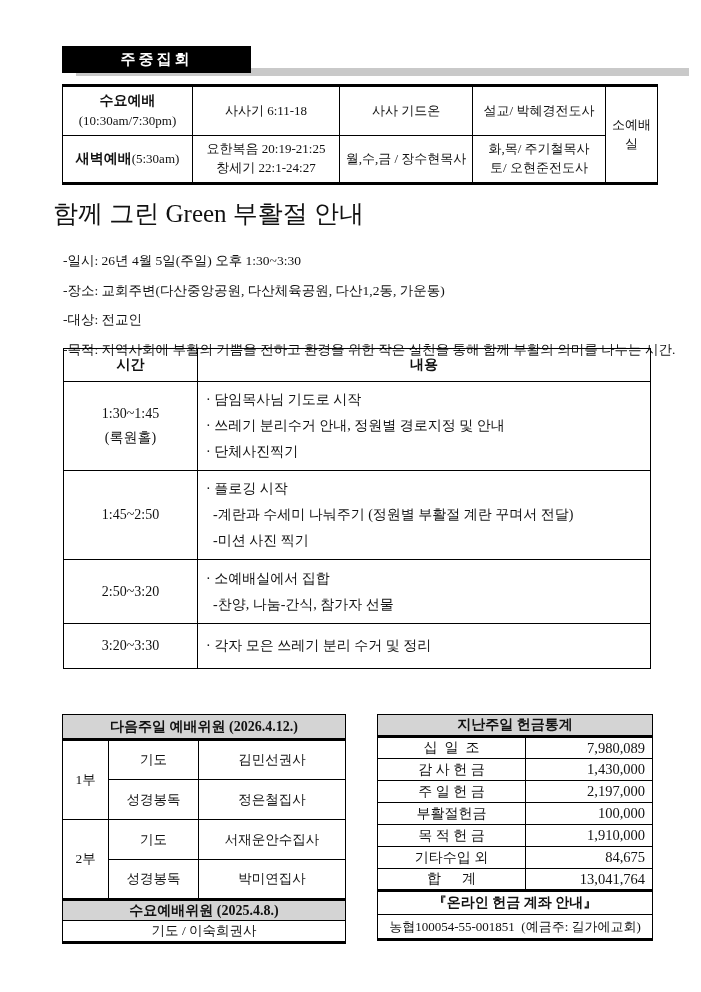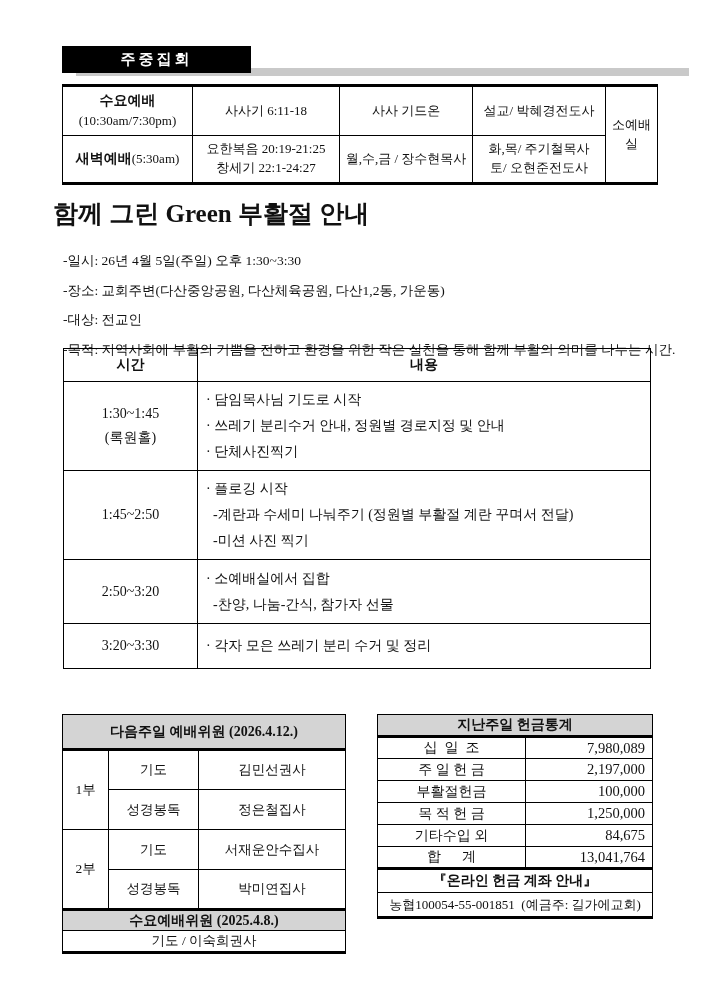--- a/index.html
+++ b/index.html
@@ -19,21 +19,21 @@
   .t1 { position: absolute; left: 62px; top: 84px; width: 595px;
     border: 1px solid #000; border-top: 3px solid #000; border-bottom: 3px solid #000;
     font-size: 13px; text-align: center; }
   .t1 td { border: 1px solid #000; vertical-align: middle; padding: 1px 2px; line-height: 1.45; }
   .t1 tr:nth-child(1) { height: 50px; }
   .t1 tr:nth-child(2) { height: 48px; }
   .svc-name { font-weight: bold; font-size: 14px; text-align: center; }
 
   
   .notice-title { position: absolute; left: 53px; top: 197px; font-size: 25px;
-    font-weight: bold; white-space: nowrap; }
+    font-weight: normal; white-space: nowrap; }
   .notice-details { position: absolute; left: 63px; top: 246px; font-size: 13.5px;
     line-height: 29.5px; white-space: nowrap; }
 
   
   .t2 { position: absolute; left: 63px; top: 348px; width: 587px; font-size: 14px; }
   .t2 td { border: 1.5px solid #000; vertical-align: middle; }
   .t2 .time-col { text-align: center; line-height: 24px; }
   .t2 .content-col { padding: 5px 8px; line-height: 26px; }
   .t2 .hdr td { height: 33px; text-align: center; font-weight: bold; padding: 0; }
   .t2 .r1 { height: 85px; }
@@ -42,21 +42,21 @@
   .t2 .r4 { height: 45px; }
   .t2 .indent { padding-left: 7px; }
 
   
   .bar { background: #d4d4d4; font-weight: bold; font-size: 14px; text-align: center; }
 
   
   .t3 { position: absolute; left: 62px; top: 714px; width: 283px;
     font-size: 13.5px; text-align: center; border-bottom: 3px solid #000; }
   .t3 td { border: 1px solid #000; vertical-align: middle; }
-  .t3 .bar-top td { height: 35px; border-top: 1px solid #000; border-bottom: 3px solid #000; }
+  .t3 .bar-top td { height: 25px; border-top: 1px solid #000; border-bottom: 3px solid #000; }
   .t3 .member-row { height: 40px; }
   .t3 .bar-mid td { height: 21px; border-top: 3px solid #000; }
   .t3 .last-row td { height: 22px; }
 
   
   .t4 { position: absolute; left: 377px; top: 714px; width: 275px;
     font-size: 14px; border-bottom: 3px solid #000; }
   .t4 td { border: 1px solid #000; vertical-align: middle; }
   .t4 .bar-top td { height: 22px; border-top: 1px solid #000; border-bottom: 3px solid #000; }
   .t4 .o-row { height: 22px; }
@@ -207,30 +207,34 @@
       </colgroup>
     <tbody>
         <tr class="bar-top">
       <td colspan="2" class="bar">지난주일 헌금통계</td>
     </tr>
     <tr class="o-row">
       <td class="o-label">십  일  조</td>
       <td class="o-amount">7,980,089</td>
     </tr>
     <tr class="o-row">
+      <td class="o-label">감 사 헌 금</td>
+      <td class="o-amount">1,430,000</td>
+    </tr>
+    <tr class="o-row">
       <td class="o-label">주 일 헌 금</td>
       <td class="o-amount">2,197,000</td>
     </tr>
     <tr class="o-row">
       <td class="o-label">부활절헌금</td>
       <td class="o-amount">100,000</td>
     </tr>
     <tr class="o-row">
       <td class="o-label">목 적 헌 금</td>
-      <td class="o-amount">1,250,000</td>
+      <td class="o-amount">1,910,000</td>
     </tr>
     <tr class="o-row">
       <td class="o-label">기타수입 외</td>
       <td class="o-amount">84,675</td>
     </tr>
     <tr class="o-row total-row">
       <td class="o-label">합      계</td>
       <td class="o-amount">13,041,764</td>
     </tr>
     <tr class="online-row">

